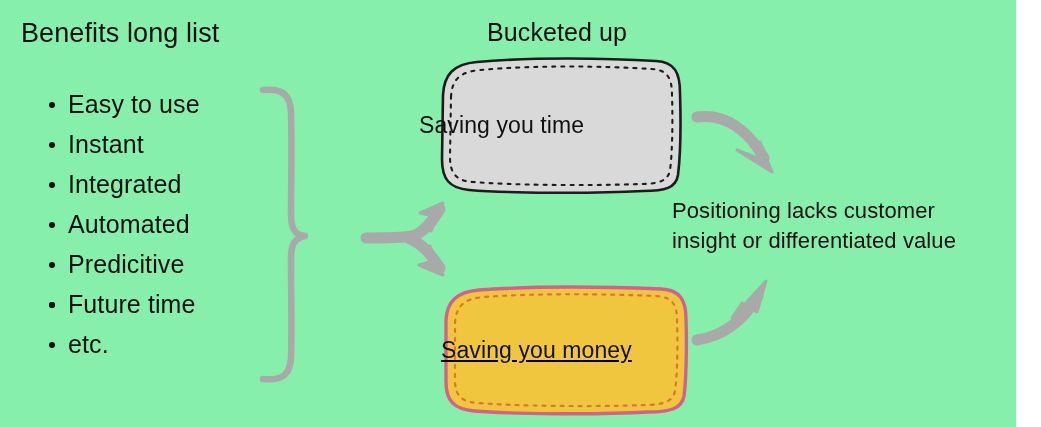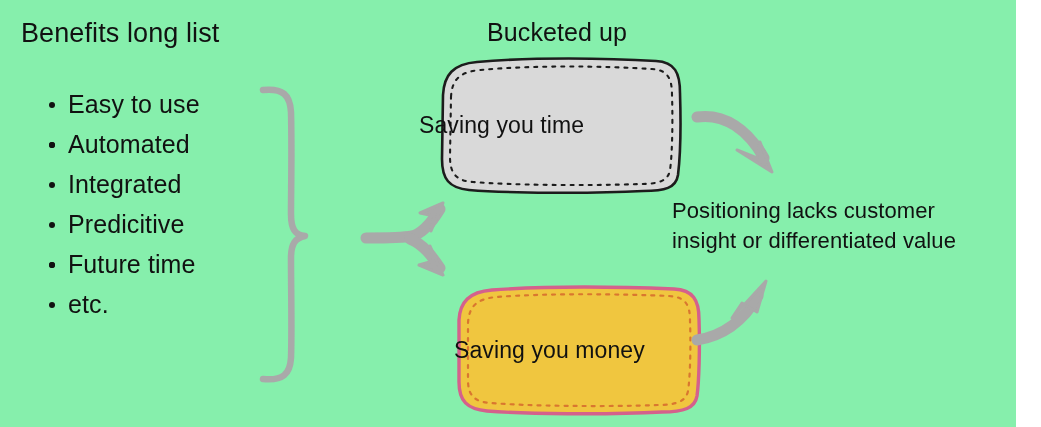--- a/index.html
+++ b/index.html
@@ -99,24 +99,25 @@
   #box-time {
     left: 437px;
     top: 55px;
     width: 248px;
     height: 140px;
   }
   #box-time .bucket-label {
     transform: translate(-18px, 0);
   }
   #box-money {
-    left: 454px;
+    left: 441px;
     top: 284px;
     width: 250px;
     height: 133px;
+    text-decoration: underline;
   }
 
   
   #conclusion {
     position: absolute;
     left: 672px;
     top: 196px;
     width: 360px;
     font-size: 22px;
     line-height: 30px;
@@ -142,28 +143,29 @@
 
   <div id="benefits-title">Benefits long list</div>
 
   <ul id="benefits-list">
     <li>
       <span class="bullet-dot"></span>
       <span>Easy to use</span>
     </li>
     <li>
       <span class="bullet-dot"></span>
+      <span>Instant</span>
+    </li>
+    <li>
+      <span class="bullet-dot"></span>
+      <span>Integrated</span>
     </li>
     <li>
       <span class="bullet-dot"></span>
       <span>Automated</span>
-    </li>
-    <li>
-      <span class="bullet-dot"></span>
-      <span>Integrated</span>
     </li>
     <li>
       <span class="bullet-dot"></span>
       <span>Predicitive</span>
     </li>
     <li>
       <span class="bullet-dot"></span>
     </li>
     <li>
       <span class="bullet-dot"></span>

